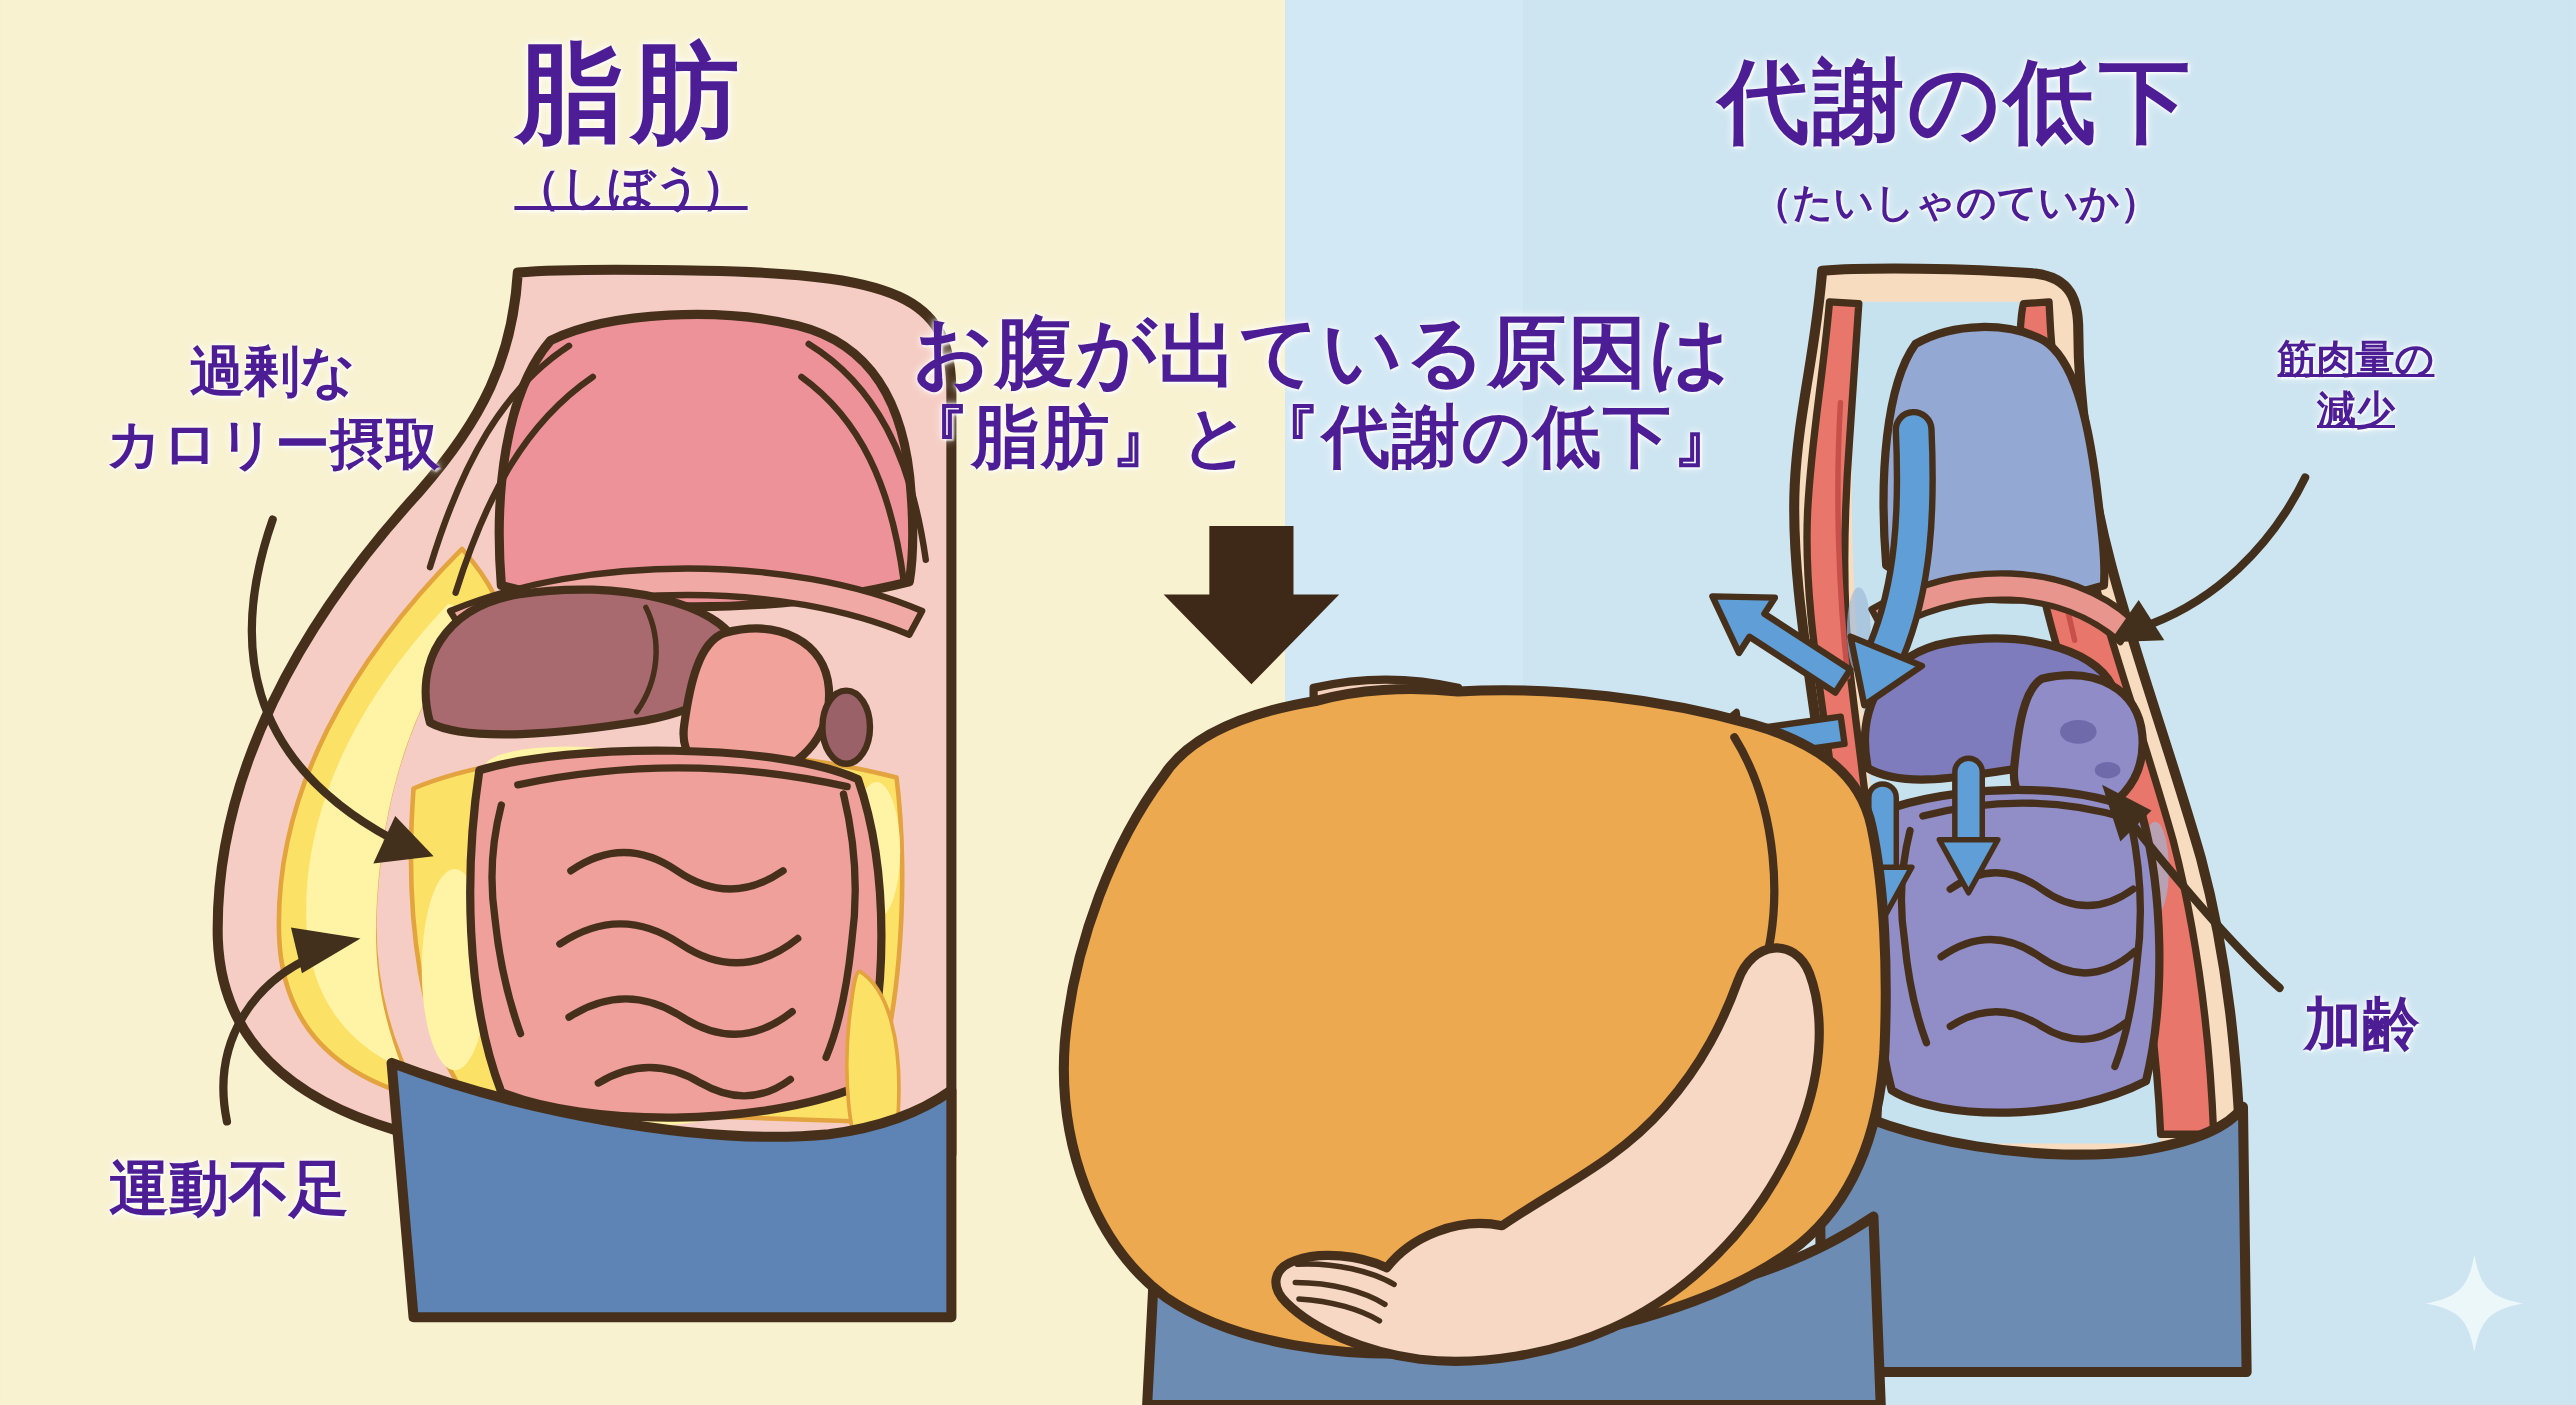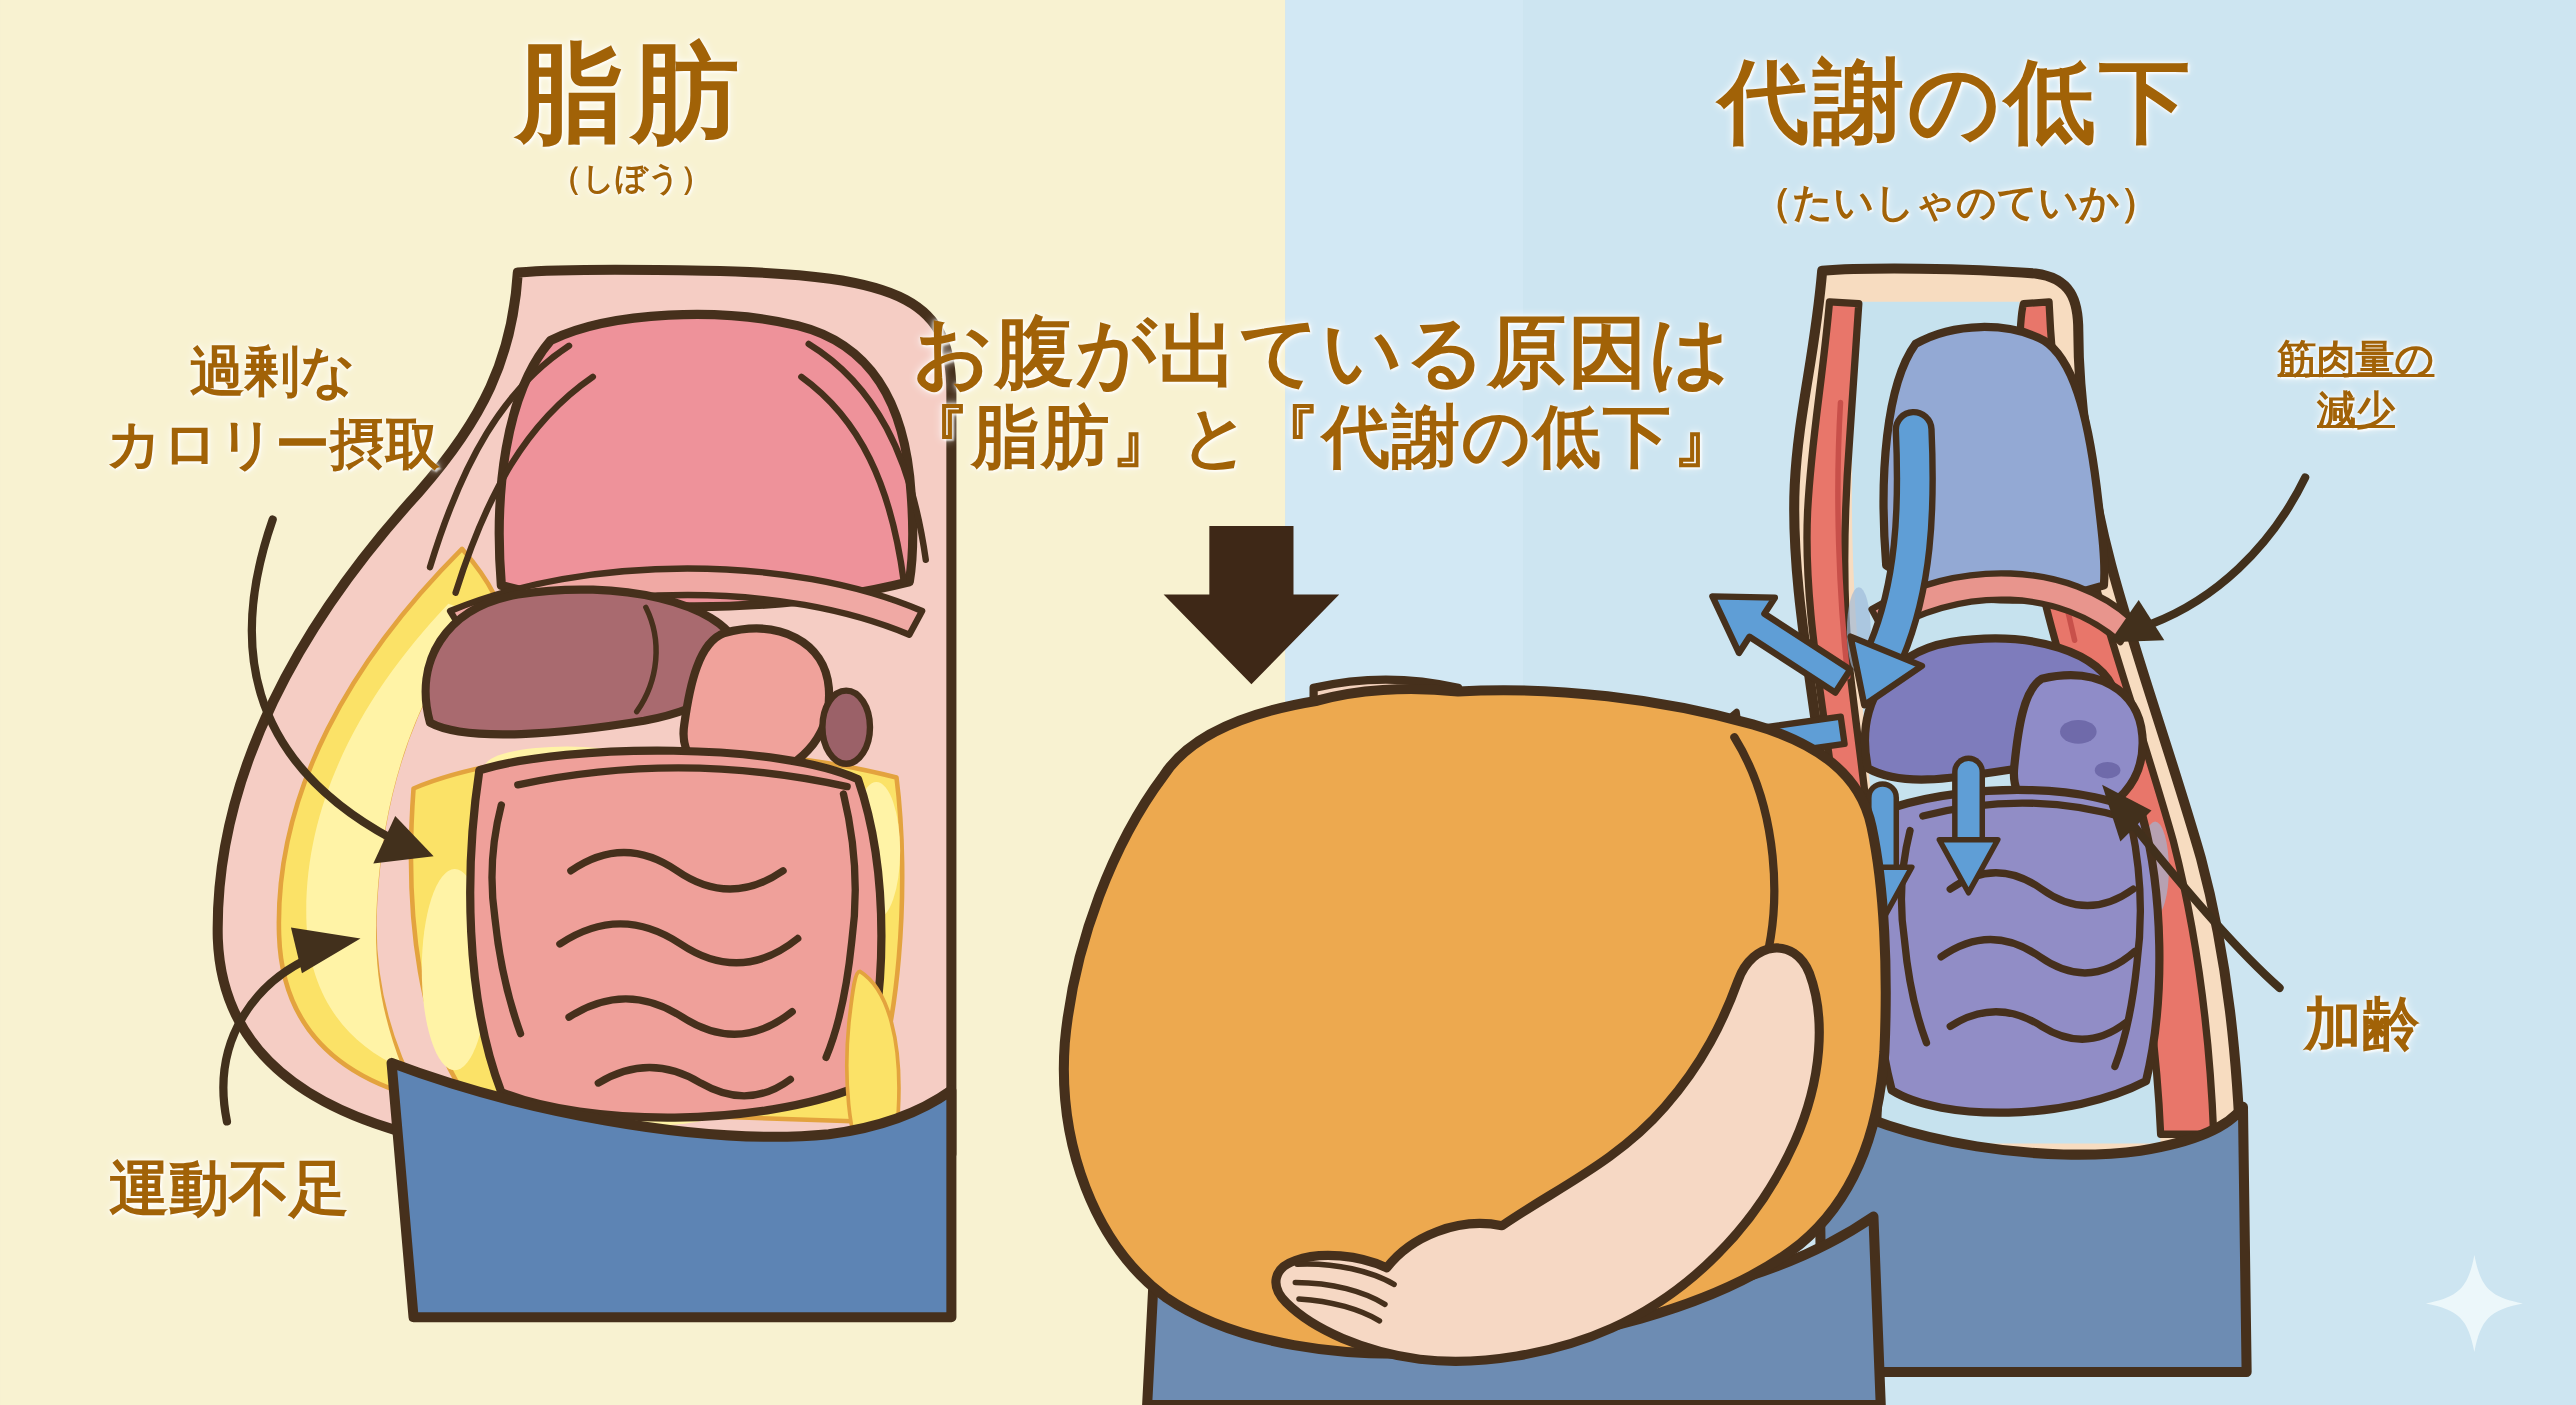--- a/index.html
+++ b/index.html
@@ -7,28 +7,28 @@
     position:relative;
     width:2576px;height:1405px;
     overflow:hidden;
     font-family:"DejaVu Sans","Liberation Sans",sans-serif;
   }
   .stage svg{position:absolute;left:0;top:0;}
   .t{
     position:absolute;
     transform:translateX(-50%);
     text-align:center;
-    color:#a16207;
+    color:#4c1d95;
     font-weight:bold;
     white-space:pre-line;
     line-height:1.32;
     text-shadow:0 0 9.1px rgba(255,255,255,.95),0 0 3.7px rgba(255,255,255,.9),1.8px 1.8px 1.8px rgba(255,255,255,.6);
   }
   .title-left   {left:631px;  top:22px;   font-size:108px; letter-spacing:7.3px;}
-  .reading-left {left:631px;  top:157px;  font-size:32px;}
+  .reading-left {left:631px;  top:157px;  font-size:46px;text-decoration:underline;}
   .title-right  {left:1956px; top:42px;   font-size:91px; letter-spacing:3.7px;}
   .reading-right{left:1956px; top:176px;  font-size:40px;text-align:center;}
   .headline-1   {left:1322px; top:300px;  font-size:79px; letter-spacing:1.8px;}
   .headline-2   {left:1322px; top:392px;  font-size:68px; letter-spacing:1.8px;}
   .label-calorie{left:249px;  top:335px;  font-size:55px;margin-left:24px;}
   .label-exercise{left:229px; top:1149px; font-size:60px;}
   .label-muscle {left:2356px; top:333px;  font-size:39px;text-decoration:underline;}
   .label-aging  {left:2362px; top:986px; font-size:58px;}
 </style>
 </head>

